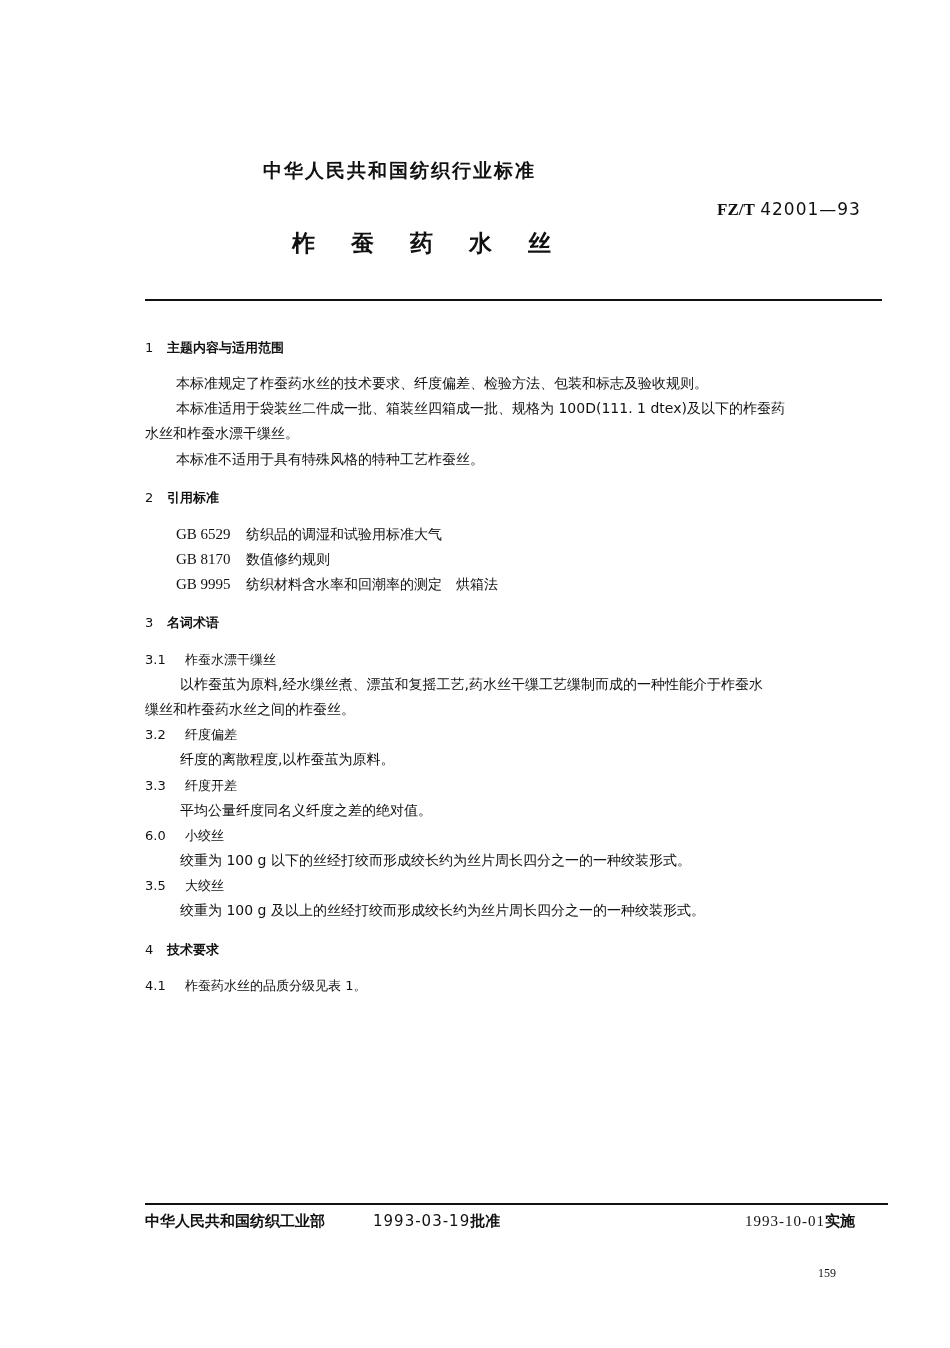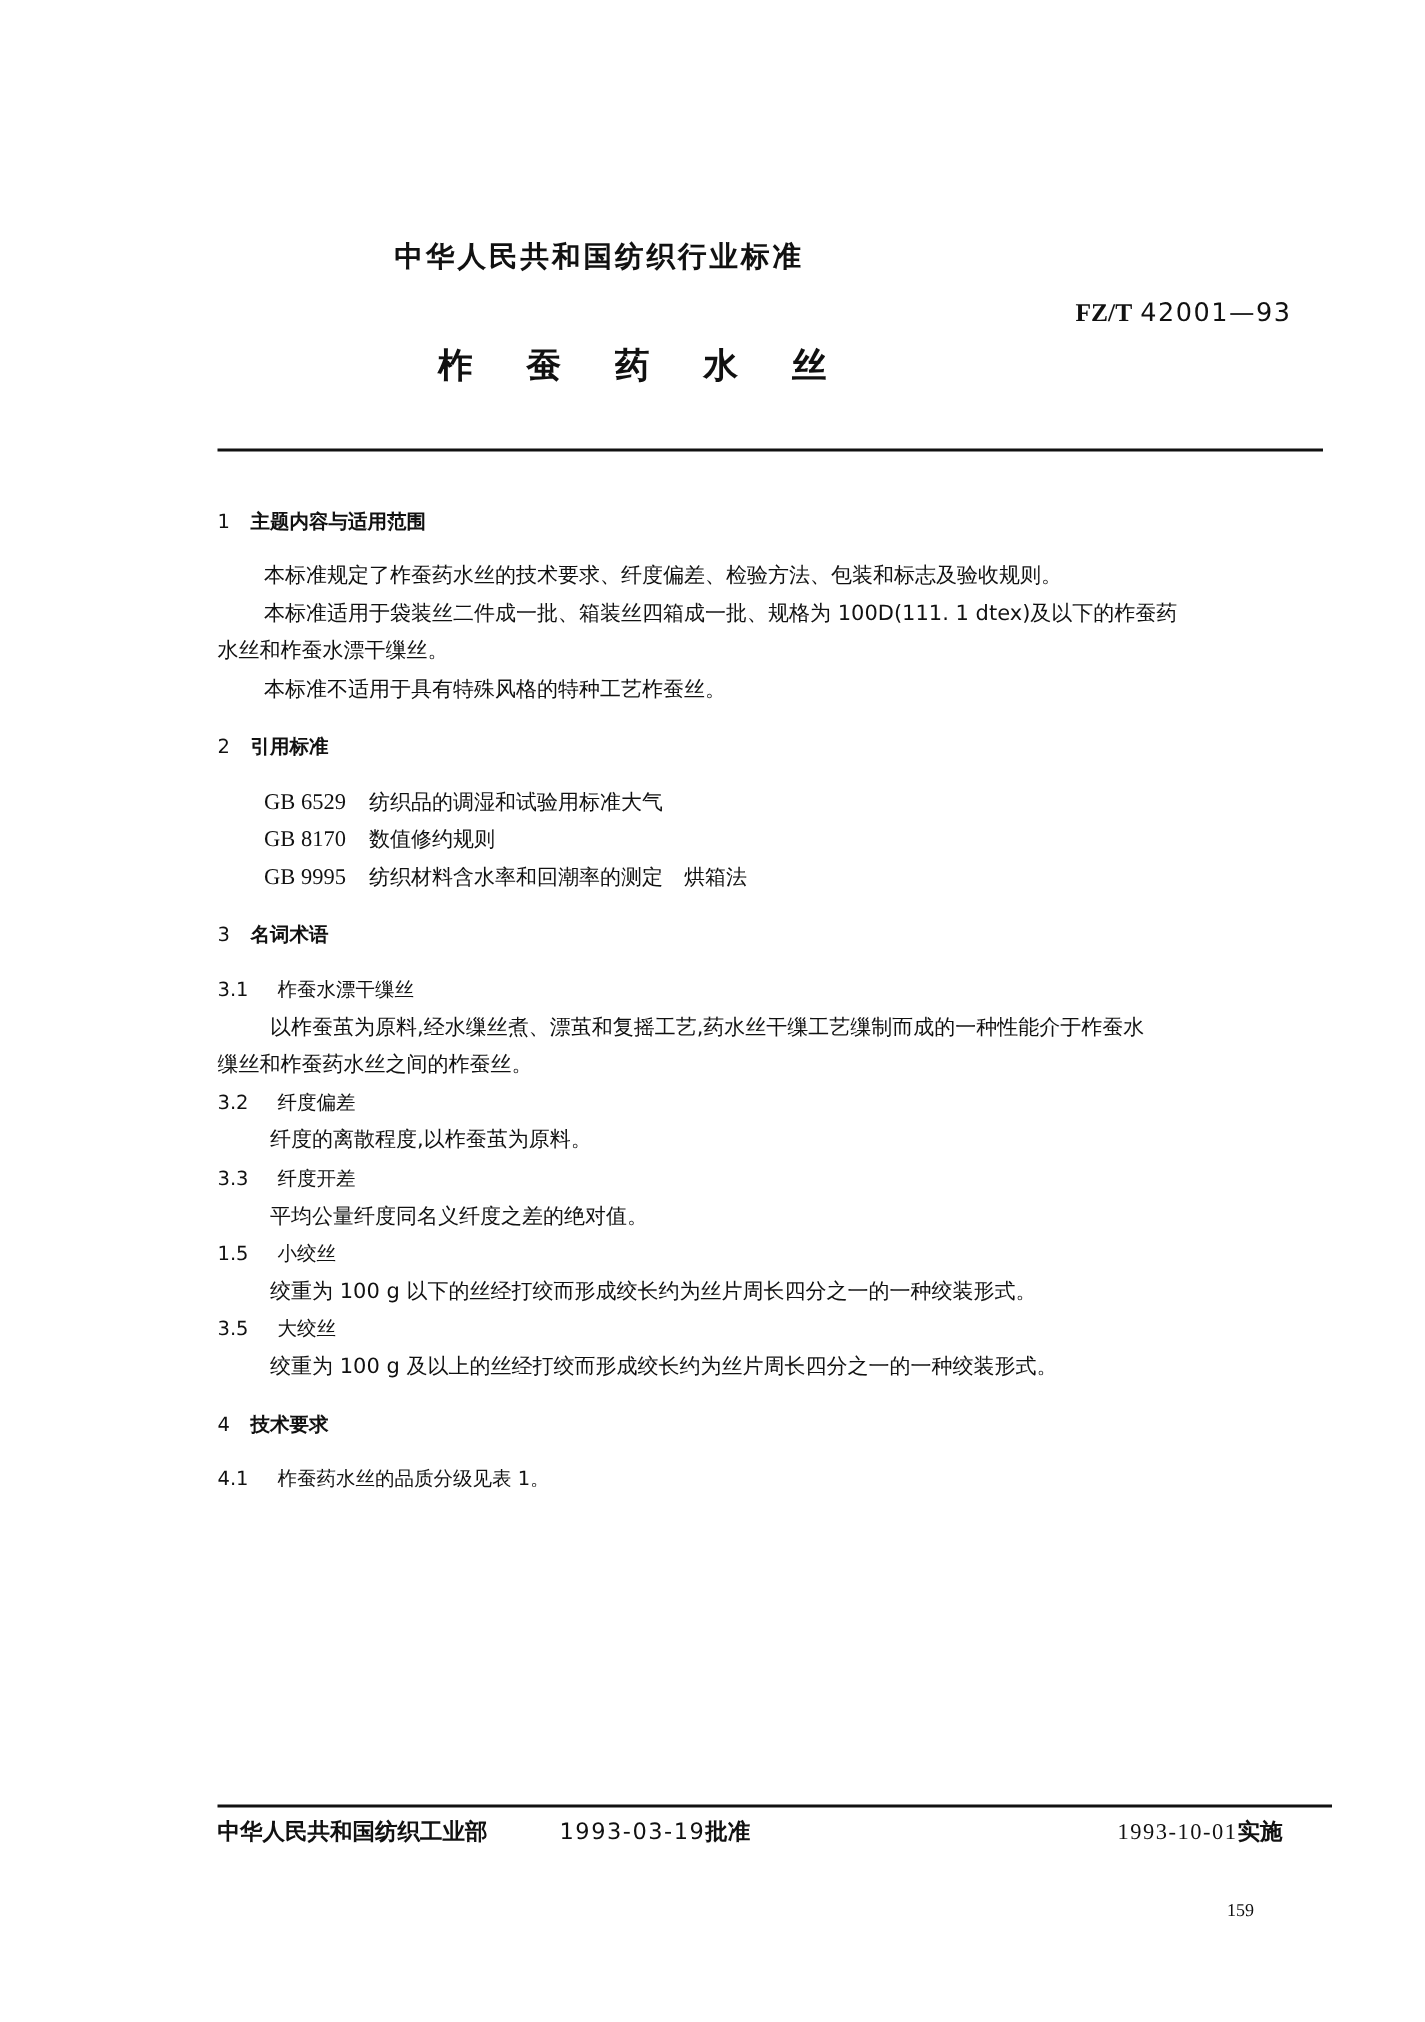--- a/index.html
+++ b/index.html
@@ -76,21 +76,21 @@
   <span class="sub-n">3.2</span><span>纤度偏差</span>
 </div>
 <div class="abs para" style="left:180px; top:751px;">纤度的离散程度,以柞蚕茧为原料。</div>
 
 <div class="abs sec" style="left:145px; top:777px;">
   <span class="sub-n">3.3</span><span>纤度开差</span>
 </div>
 <div class="abs para" style="left:180px; top:802px;">平均公量纤度同名义纤度之差的绝对值。</div>
 
 <div class="abs sec" style="left:145px; top:827px;">
-  <span class="sub-n">1.5</span><span>小绞丝</span>
+  <span class="sub-n">6.0</span><span>小绞丝</span>
 </div>
 <div class="abs para" style="left:180px; top:852px;">绞重为 100 g 以下的丝经打绞而形成绞长约为丝片周长四分之一的一种绞装形式。</div>
 
 <div class="abs sec" style="left:145px; top:877px;">
   <span class="sub-n">3.5</span><span>大绞丝</span>
 </div>
 <div class="abs para" style="left:180px; top:902px;">绞重为 100 g 及以上的丝经打绞而形成绞长约为丝片周长四分之一的一种绞装形式。</div>
 
 <div class="abs sec sec-h" style="left:145px; top:941px;">
   <span class="n">4</span><span>技术要求</span>

